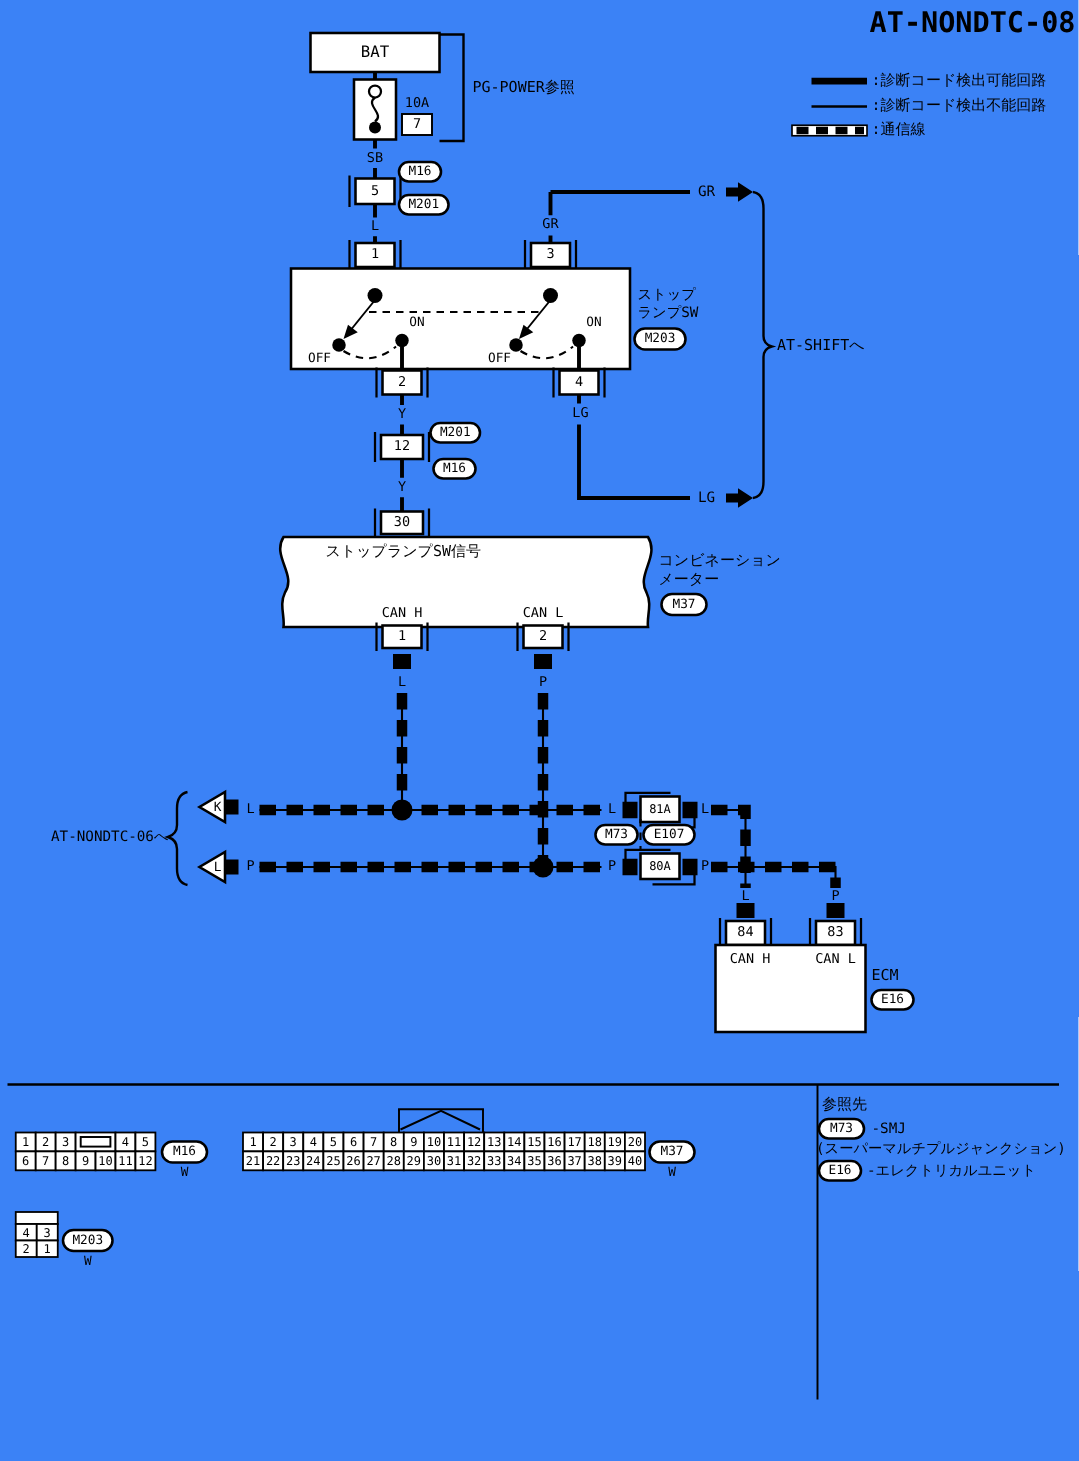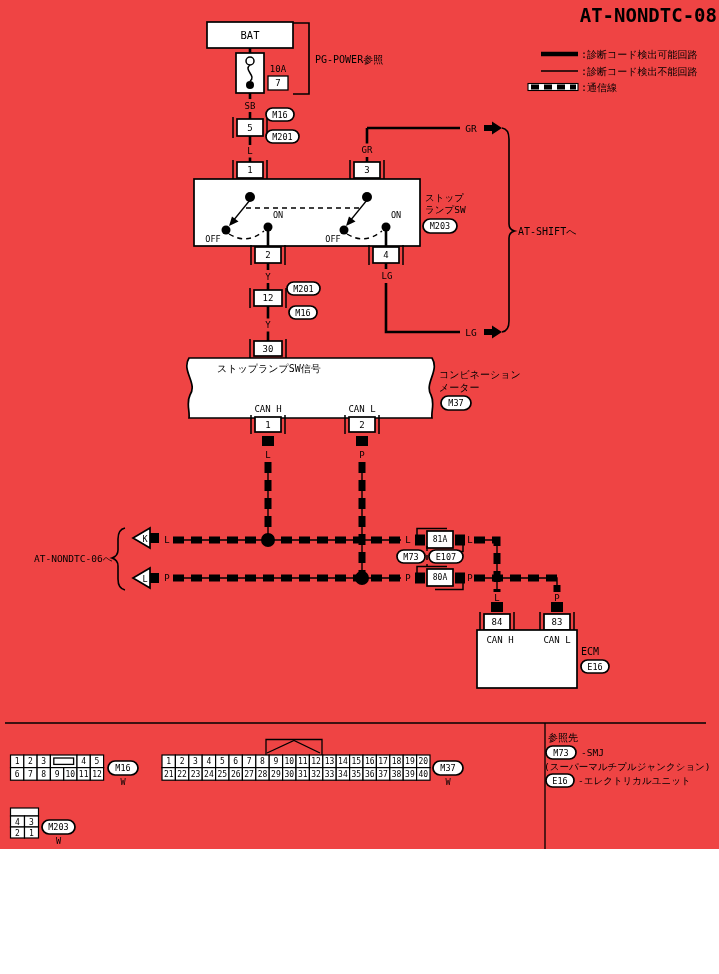--- a/index.html
+++ b/index.html
@@ -1,16 +1,16 @@
 <!DOCTYPE html>
 <html><head>
 <meta charset="utf-8">
 <style>
   html,body{margin:0;padding:0;background:#fff;}
-  .stage{width:719px;height:849px;position:relative;background:#ef4444;}
+  .stage{width:719px;height:974px;position:relative;background:#3b82f6;}
   .t{font-family:"DejaVu Sans Mono","DejaVu Sans",sans-serif;fill:#000;dominant-baseline:central;text-anchor:middle;}
   .ta-s{text-anchor:start;}
   .ta-e{text-anchor:end;}
   .s8{font-size:8px;}
   .s85{font-size:8.5px;}
   .s9{font-size:9px;}
   .s95{font-size:9.5px;}
   .s10{font-size:10px;}
   .s105{font-size:10.5px;}
   .title{font-size:19px;font-weight:bold;}

